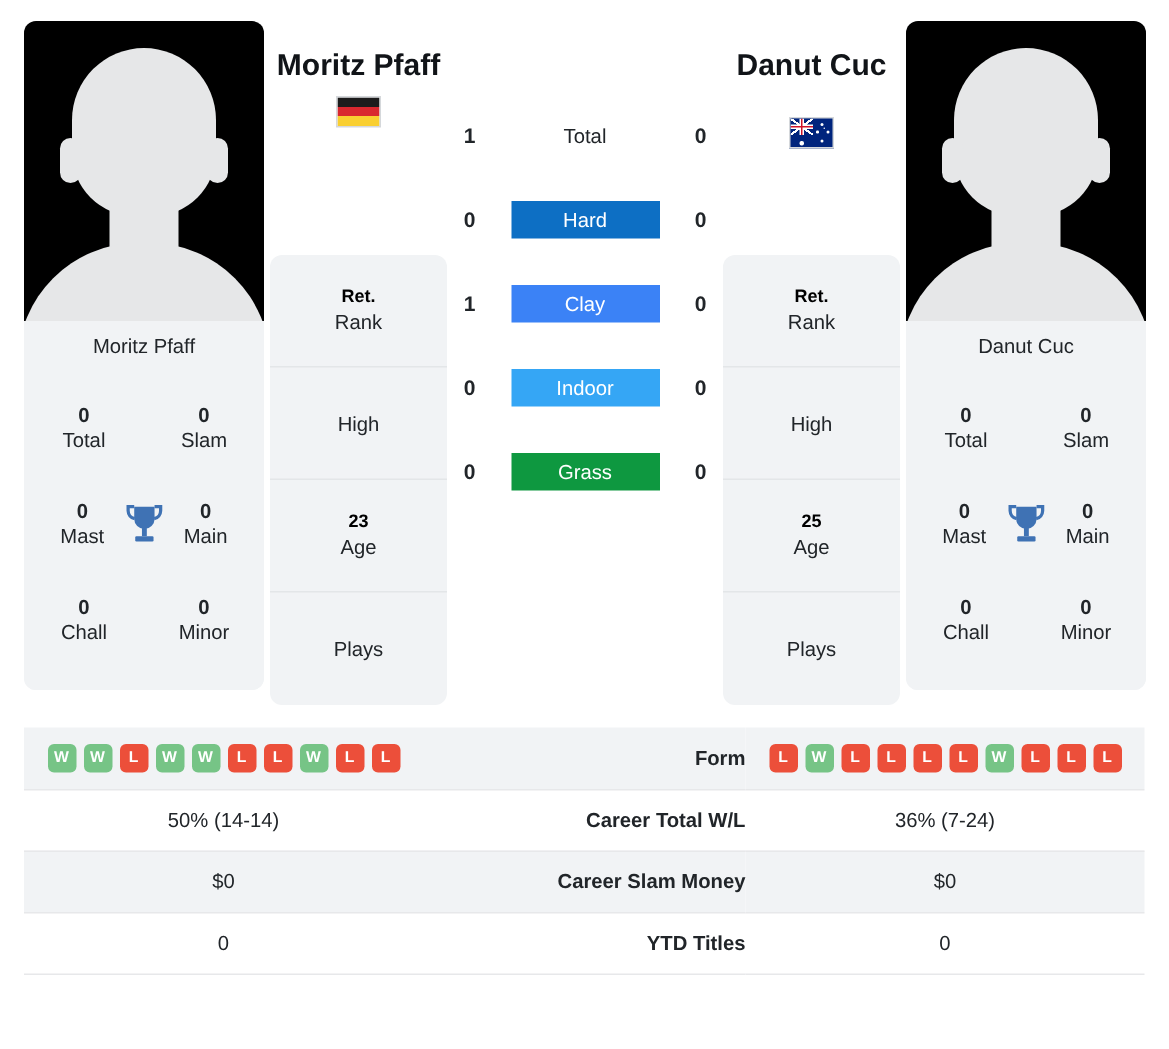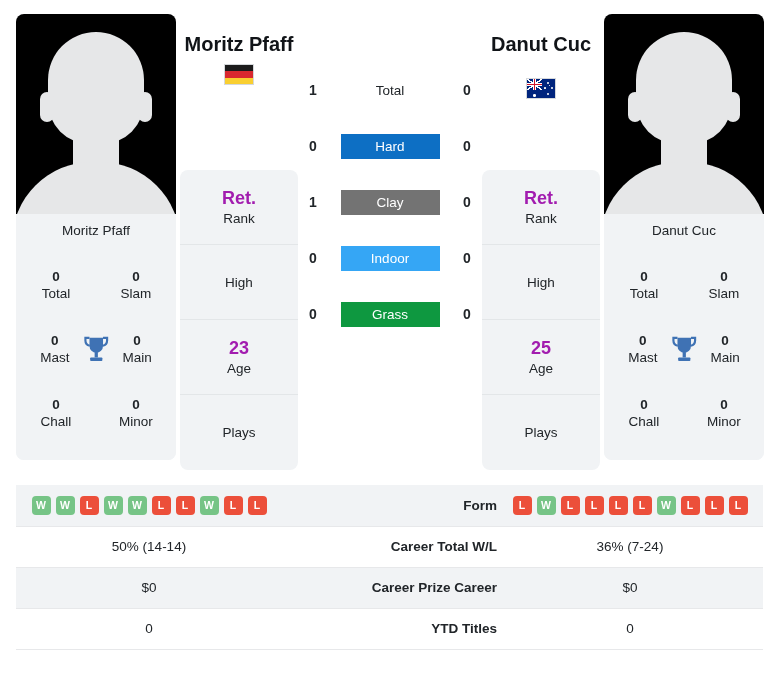--- a/index.html
+++ b/index.html
@@ -120,21 +120,21 @@
   .info-cell {
     height: 75px;
     display: flex;
     flex-direction: column;
     align-items: center;
     justify-content: center;
     border-bottom: 1px solid #e3e6e8;
     line-height: 1.3;
   }
   .info-card .info-cell:last-child { border-bottom: none; }
-  .info-cell .v { font-size: 18px; font-weight: bold; color: #a21caf; min-height: 1px; }
+  .info-cell .v { font-size: 12px; font-weight: bold; color: #000000; min-height: 1px; }
   .info-cell .k { font-size: 13.5px; color: #212529; }
 
   
   .pname {
     position: absolute;
     top: 33px;
     font-size: 20px;
     font-weight: bold;
     color: #111418;
     width: 118px;
@@ -365,21 +365,21 @@
           <div class="sbadge plain">Total</div>
           <div class="sv">0</div>
         </div>
         <div class="srow">
           <div class="sv">0</div>
           <div class="sbadge" style="background: rgb(13, 111, 196);">Hard</div>
           <div class="sv">0</div>
         </div>
         <div class="srow">
           <div class="sv">1</div>
-          <div class="sbadge" style="background: #737373;">Clay</div>
+          <div class="sbadge" style="background: #3b82f6;">Clay</div>
           <div class="sv">0</div>
         </div>
         <div class="srow">
           <div class="sv">0</div>
           <div class="sbadge" style="background: rgb(53, 166, 245);">Indoor</div>
           <div class="sv">0</div>
         </div>
         <div class="srow">
           <div class="sv">0</div>
           <div class="sbadge" style="background: rgb(14, 152, 64);">Grass</div>
@@ -459,21 +459,21 @@
             </div>
           </td>
         </tr>
         <tr>
           <td class="side">50% (14-14)</td>
           <td class="mid">Career Total W/L</td>
           <td class="side">36% (7-24)</td>
         </tr>
         <tr>
           <td class="side">$0</td>
-          <td class="mid">Career Prize Career</td>
+          <td class="mid">Career Slam Money</td>
           <td class="side">$0</td>
         </tr>
         <tr>
           <td class="side">0</td>
           <td class="mid">YTD Titles</td>
           <td class="side">0</td>
         </tr>
       </tbody>
   </table>
 </div>

